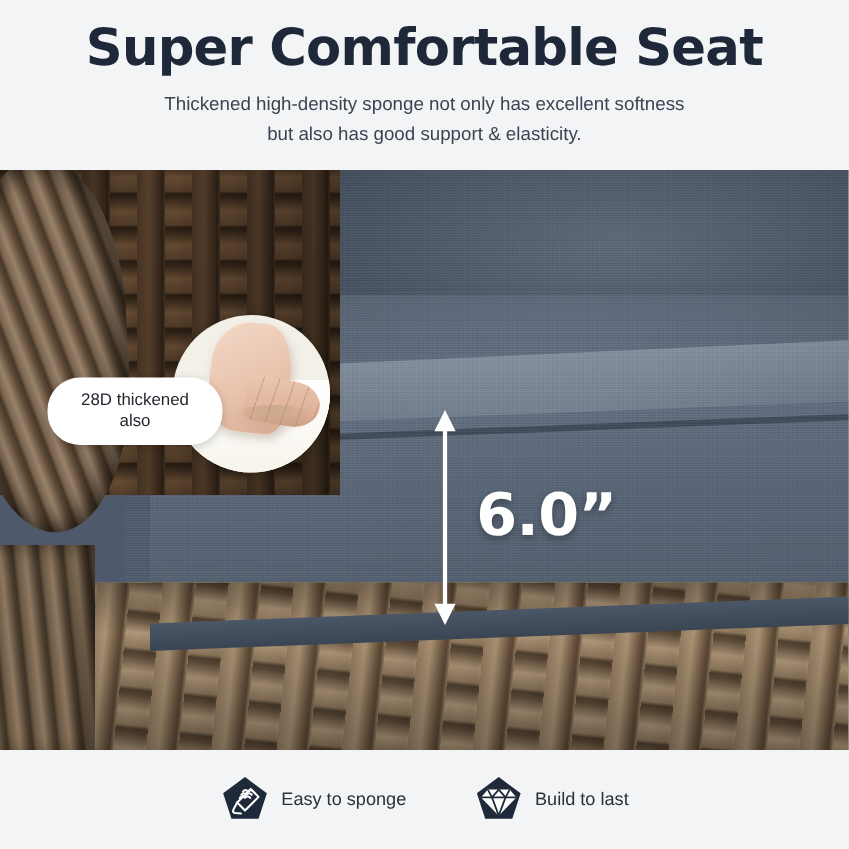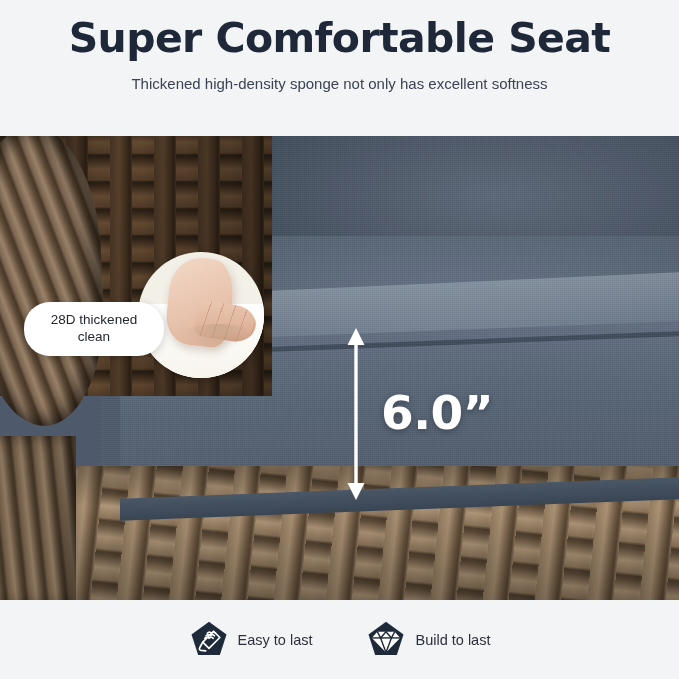--- a/index.html
+++ b/index.html
@@ -257,21 +257,21 @@
     position: absolute;
     left: 44px; top: 72px;
     width: 74px; height: 26px;
     background: radial-gradient(ellipse at 50% 0%, rgba(170,150,120,0.40) 0%, rgba(170,150,120,0) 70%);
     border-radius: 50%;
   }
 
   
   .callout {
     position: absolute;
-    left: 24px; top: 166px;
+    left: 38px; top: 166px;
     width: 140px;
     padding: 9px 12px 10px 12px;
     background: #ffffff;
     border-radius: 26px;
     box-shadow: 0 2px 8px rgba(0,0,0,0.18);
     text-align: center;
     box-sizing: border-box;
   }
   .callout-text {
     font-family: "Liberation Sans", sans-serif;
@@ -330,20 +330,21 @@
 </style>
 </head>
 <body>
 
 <div id="page">
 
   <div class="header">
     <h1 class="header-title">Super Comfortable Seat</h1>
     <div class="header-sub">
       <span class="header-sub-line">Thickened high-density sponge not only has excellent softness</span>
+      <span class="header-sub-line">but also has good support &amp; elasticity.</span>
     </div>
   </div>
 
   <div class="photo">
 
     <div class="backrest"></div>
     <div class="backrest-seam"></div>
 
     <div class="seat"></div>
     <div class="seat-top-hl"></div>
@@ -370,21 +371,21 @@
       <div class="inset-foam">
         <div class="inset-foam-top"></div>
       </div>
       <div class="inset-hand"></div>
       <div class="inset-fingers"></div>
       <div class="inset-dimple"></div>
     </div>
 
     <div class="callout">
       <span class="callout-text">28D thickened</span>
-      <span class="callout-text">clean</span>
+      <span class="callout-text">also</span>
     </div>
 
     <svg class="dim-arrow" viewBox="0 0 30 172">
       <line x1="15" y1="12" x2="15" y2="160" stroke="#ffffff" stroke-width="3.4"></line>
       <polygon points="15,0 23.5,17 6.5,17" fill="#ffffff"></polygon>
       <polygon points="15,172 23.5,155 6.5,155" fill="#ffffff"></polygon>
     </svg>
 
     <div class="dim-label">6.0”</div>
   </div>
@@ -395,21 +396,21 @@
       <svg class="feature-icon" viewBox="0 0 48 48">
         <path d="M24 2 L45 17.5 L37 42 H11 L3 17.5 Z" fill="#1e2a3a"></path>
         <g fill="none" stroke="#ffffff" stroke-width="2" stroke-linecap="round" stroke-linejoin="round">
           <path d="M29.5 13.5 L37 21 L24 34 L16.5 26.5 Z"></path>
           <path d="M22 16 q2.5 -3 5 0 q2.5 -3 5 0"></path>
           <path d="M20.5 19 q2.5 -3 5 0 q2.5 -3 5 0"></path>
           <path d="M19 22 q2.5 -3 5 0 q2.5 -3 5 0"></path>
           <path d="M16.5 26.5 L13 33 q-1.5 3 1.5 3.5 L20 37"></path>
         </g>
       </svg>
-      <span class="feature-label">Easy to last</span>
+      <span class="feature-label">Easy to sponge</span>
     </div>
 
 
     <div class="feature">
       <svg class="feature-icon" viewBox="0 0 48 48">
         <path d="M24 2 L45 17.5 L37 42 H11 L3 17.5 Z" fill="#1e2a3a"></path>
         <path d="M13.5 14 H34.5 L41 21.5 L24 39 L7 21.5 Z" fill="#ffffff"></path>
         <g fill="none" stroke="#1e2a3a" stroke-width="1.7" stroke-linejoin="round">
           <path d="M7 21.5 H41"></path>
           <path d="M13.5 14 L17.5 21.5 L24 39 L30.5 21.5 L34.5 14"></path>

